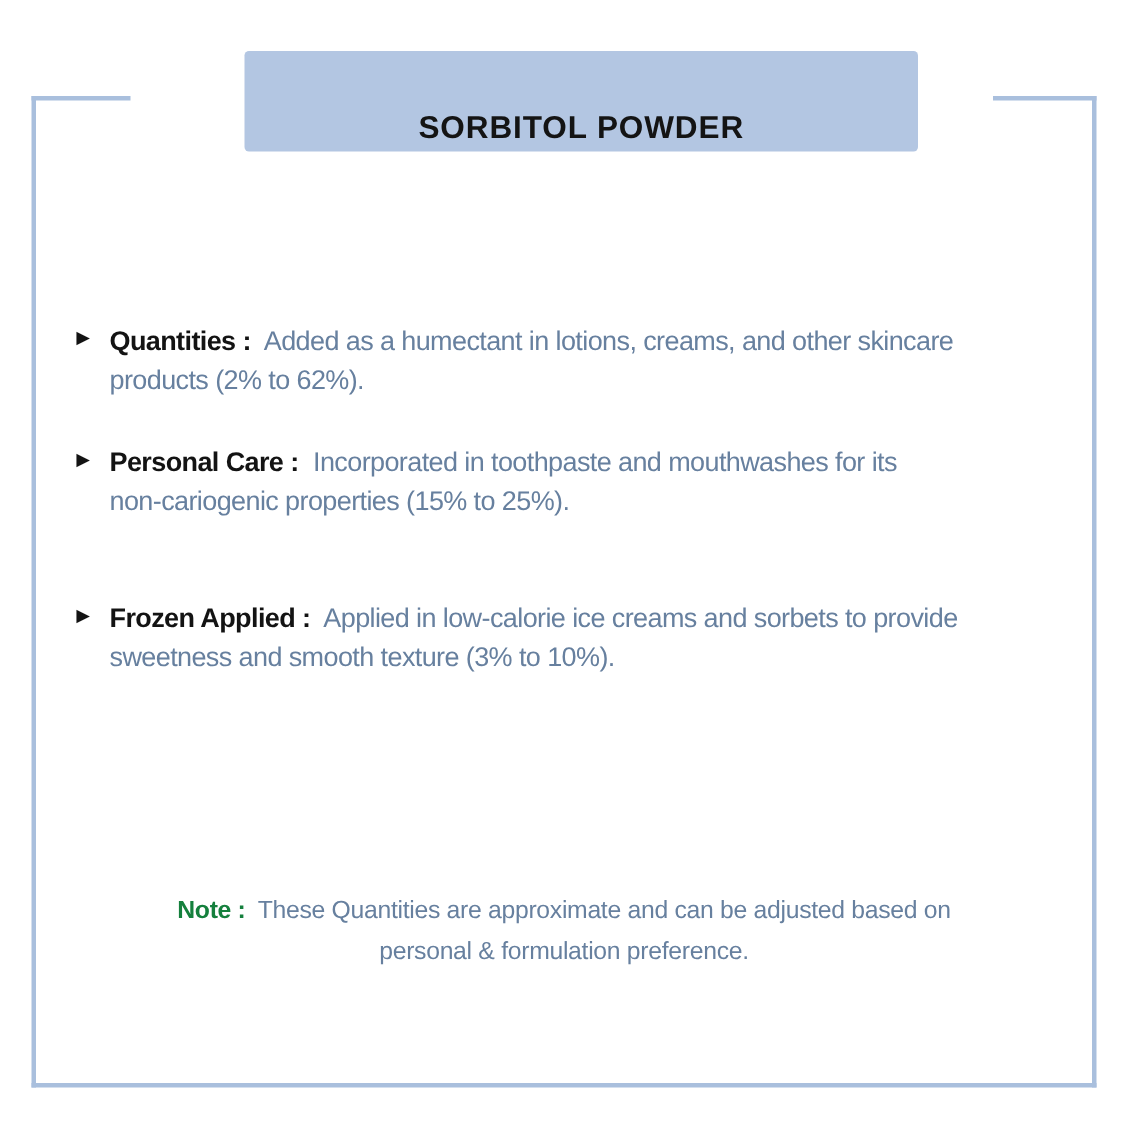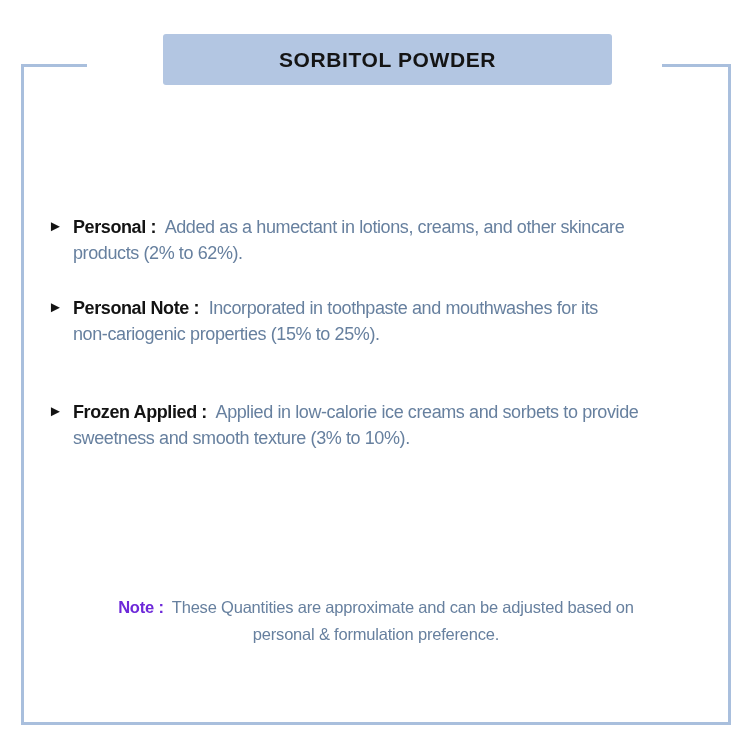--- a/index.html
+++ b/index.html
@@ -32,27 +32,27 @@
   }
   .frame-top-seg.left  { left: 21px;  width: 66px; }
   .frame-top-seg.right { left: 662px; width: 69px; }
 
   
   .title-box {
     position: absolute;
     left: 163px;
     top: 34px;
     width: 449px;
-    height: 51px;
+    height: 67px;
     background: #b3c6e2;
     border-radius: 3px;
     display: flex;
     flex-direction: column;
     align-items: center;
-    justify-content: center;
+    justify-content: flex-end;
     text-align: center;
     color: #141414;
     font-size: 21px;
     font-weight: 700;
     letter-spacing: 0.6px;
     line-height: 30px;
   }
 
   
   .bullet-item {
@@ -95,46 +95,46 @@
     width: 710px;
     text-align: center;
     font-size: 16.5px;
     line-height: 27px;
     letter-spacing: -0.2px;
     white-space: pre-line;
     color: #67809f;
   }
   .note-label {
     font-weight: 700;
-    color: #6d28d9;
+    color: #15803d;
     padding-right: 4px;
   }
 </style>
 </head>
 <body>
 
 <div class="canvas">
 
   <div class="frame"></div>
   <div class="frame-top-seg left"></div>
   <div class="frame-top-seg right"></div>
 
   <div class="title-box">
     <div>SORBITOL POWDER</div>
   </div>
 
   <div class="bullet-item b1">
     <span class="bullet-arrow">►</span>
-    <p class="bullet-text"><b class="bullet-label">Personal :</b><span> Added as a humectant in lotions, creams, and other skincare
+    <p class="bullet-text"><b class="bullet-label">Quantities :</b><span> Added as a humectant in lotions, creams, and other skincare
 products (2% to 62%).</span></p>
   </div>
 
   <div class="bullet-item b2">
     <span class="bullet-arrow">►</span>
-    <p class="bullet-text"><b class="bullet-label">Personal Note :</b><span> Incorporated in toothpaste and mouthwashes for its
+    <p class="bullet-text"><b class="bullet-label">Personal Care :</b><span> Incorporated in toothpaste and mouthwashes for its
 non-cariogenic properties (15% to 25%).</span></p>
   </div>
 
   <div class="bullet-item b3">
     <span class="bullet-arrow">►</span>
     <p class="bullet-text"><b class="bullet-label">Frozen Applied :</b><span> Applied in low-calorie ice creams and sorbets to provide
 sweetness and smooth texture (3% to 10%).</span></p>
   </div>
 
   <div class="note"><b class="note-label">Note :</b><span> These Quantities are approximate and can be adjusted based on

